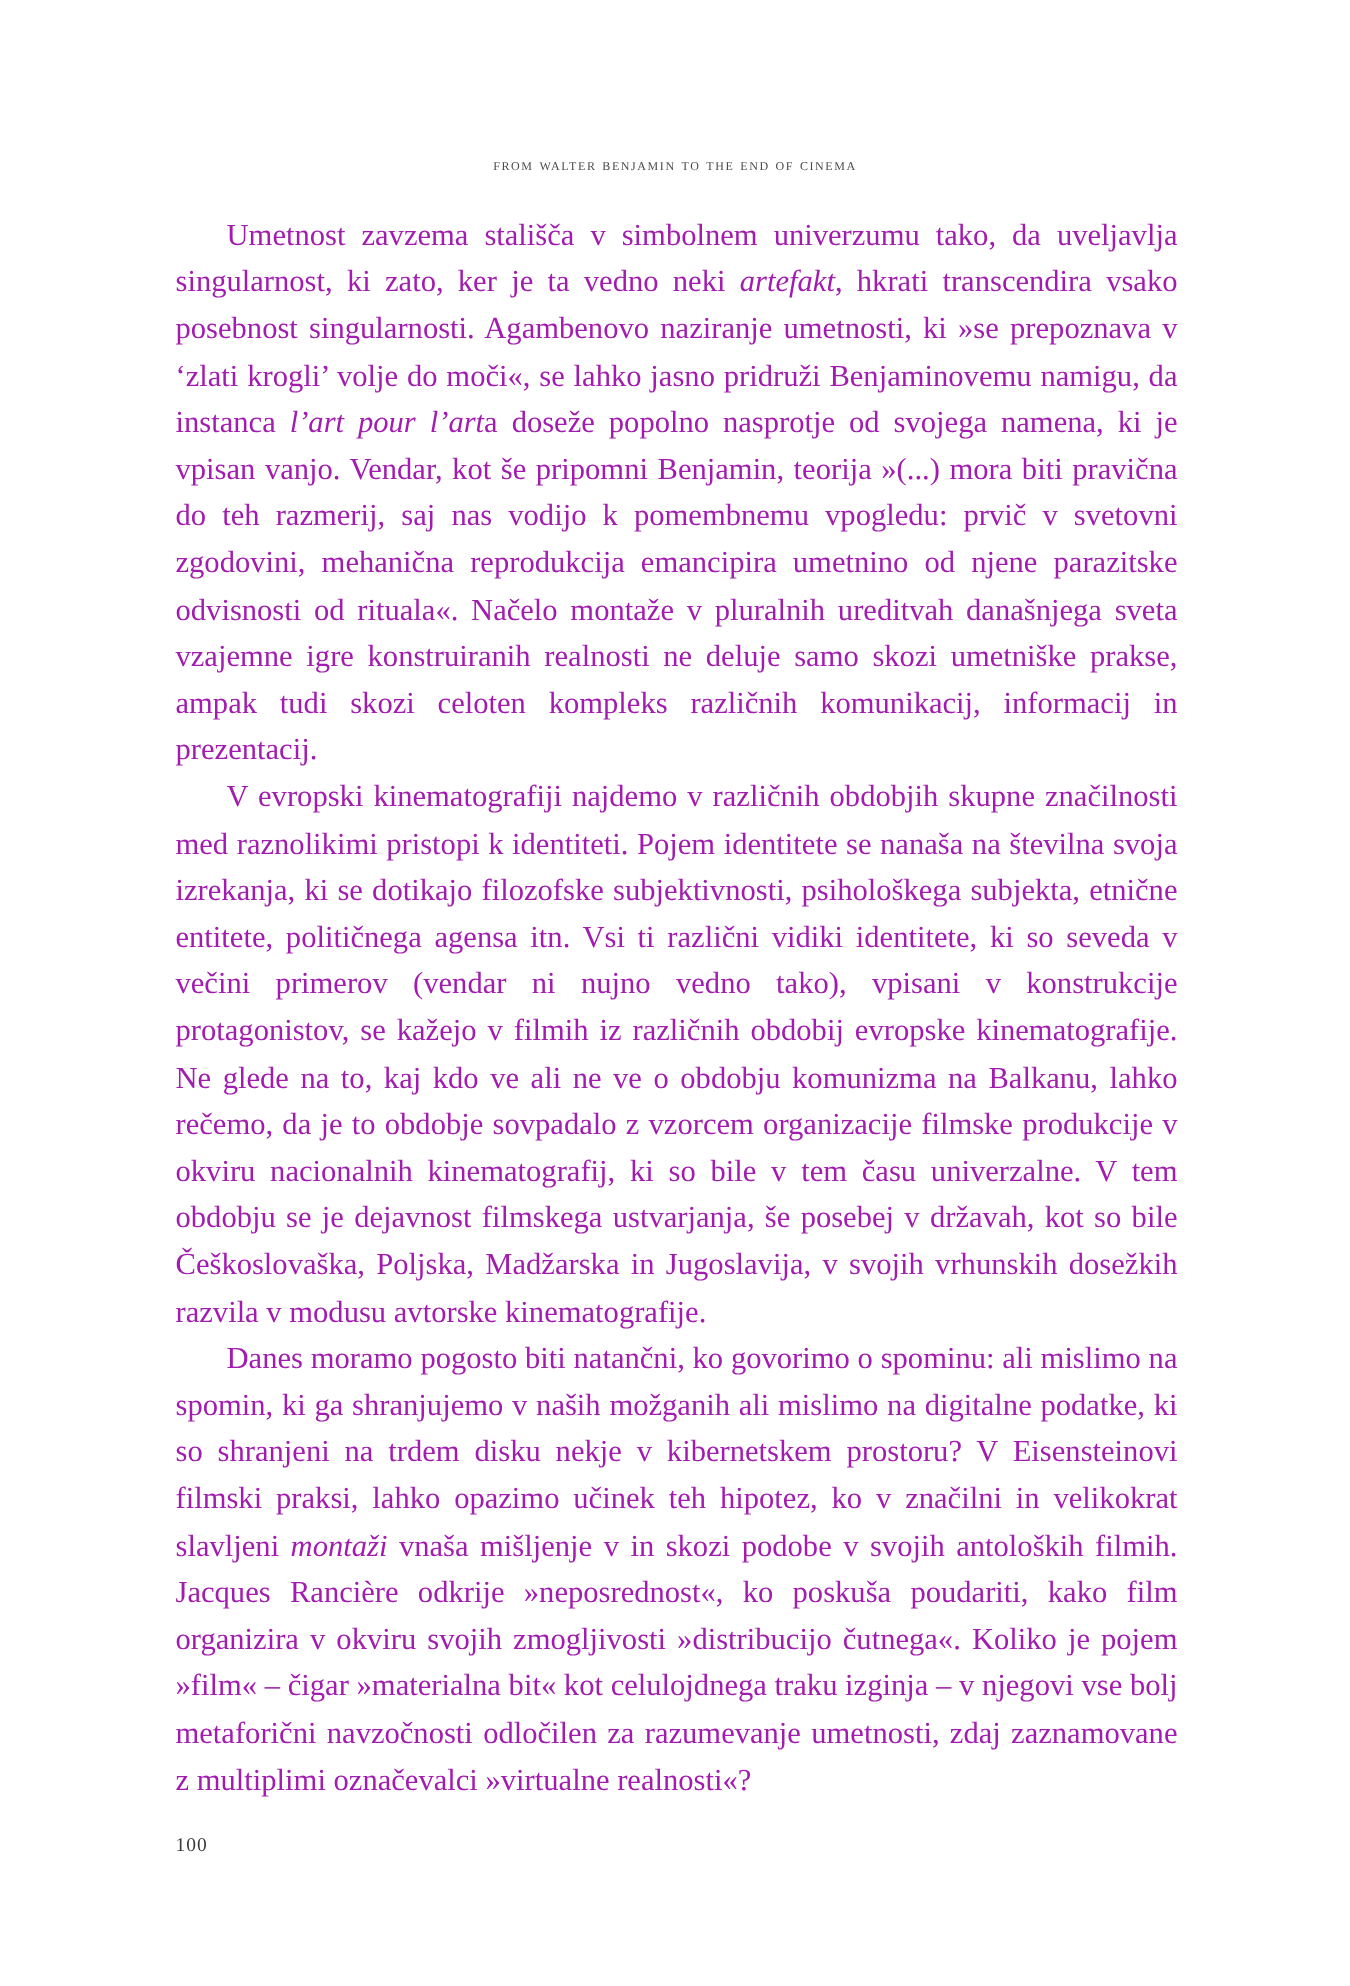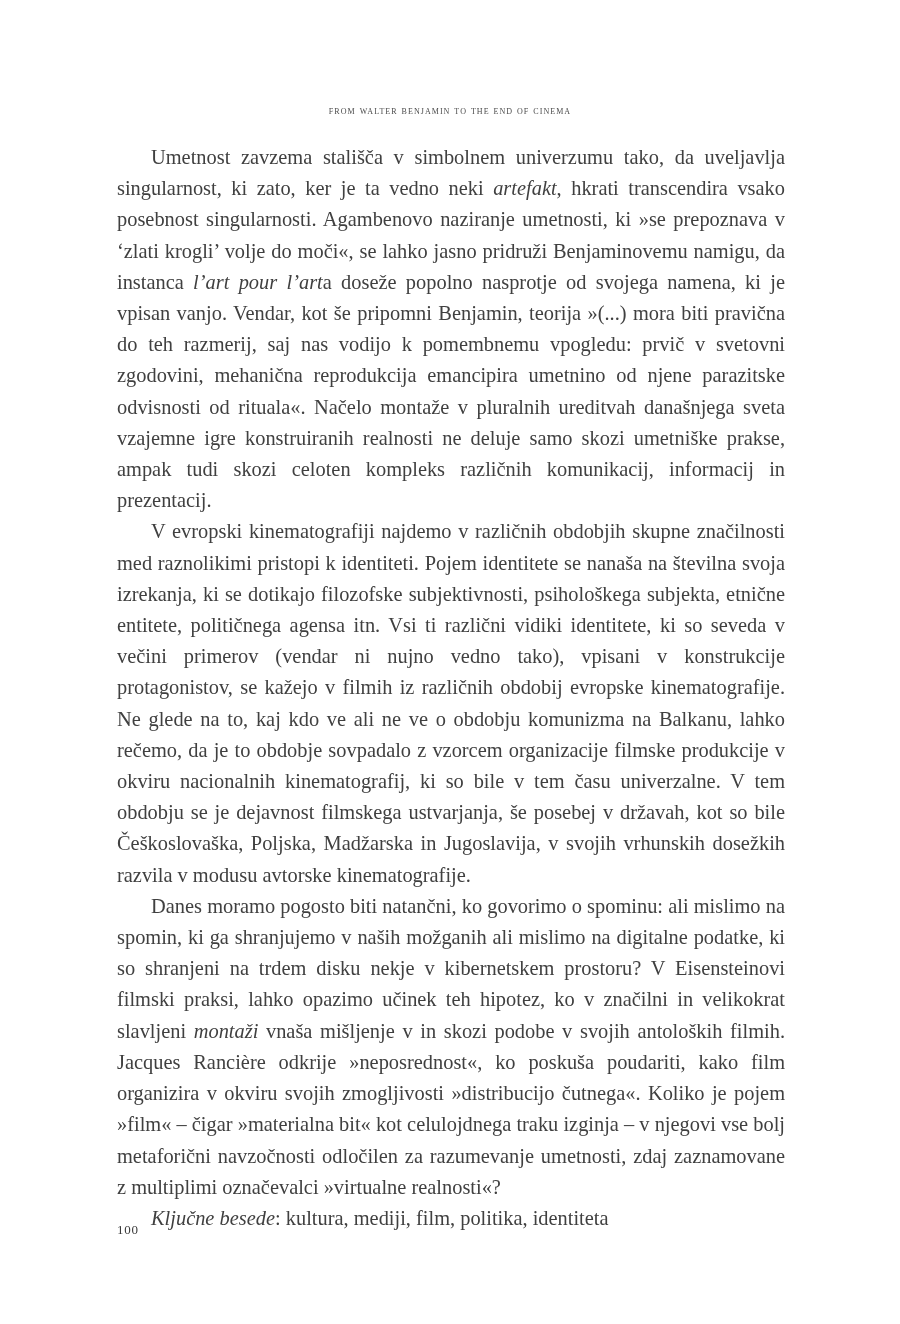--- a/index.html
+++ b/index.html
@@ -35,21 +35,21 @@
   .text-body {
     position: absolute;
     top: 142px;
     left: 117px;
     width: 668px;
     font-size: 20.4px;
     line-height: 31.2px;
     text-align: justify;
     text-justify: inter-word;
     hyphens: manual;
-    color: #404040;
+    color: #a21caf;
   }
   .text-body p {
     margin: 0;
     text-indent: 34px;
   }
   .text-body p + p {
     margin-top: 0;
   }
   .text-body em {
     font-style: italic;
@@ -71,18 +71,17 @@
 <body>
 
 <div class="page">
 
   <div class="running-head">From Walter Benjamin to the End of Cinema</div>
 
   <div class="text-body">
     <p>Umetnost zavzema stališča v simbolnem univerzumu tako, da uveljavlja singularnost, ki zato, ker je ta vedno neki <em>artefakt</em>, hkrati transcendira vsako posebnost singularnosti. Agambenovo naziranje umetnosti, ki »se prepoznava v ‘zlati krogli’ volje do moči«, se lahko jasno pridruži Benjaminovemu namigu, da instanca <em>l’art pour l’art</em>a doseže popolno nasprotje od svojega namena, ki je vpisan vanjo. Vendar, kot še pripomni Benjamin, teorija »(...) mora biti pravična do teh razmerij, saj nas vodijo k pomembnemu vpogledu: prvič v svetovni zgodovini, mehanična reprodukcija emancipira umetnino od njene parazitske odvisnosti od rituala«. Načelo montaže v pluralnih ureditvah današnjega sveta vzajemne igre konstruiranih realnosti ne deluje samo skozi umetniške prakse, ampak tudi skozi celoten kompleks različnih komunikacij, informacij in prezentacij.</p>
     <p>V evropski kinematografiji najdemo v različnih obdobjih skupne značilnosti med raznolikimi pristopi k identiteti. Pojem identitete se nanaša na številna svoja izrekanja, ki se dotikajo filozofske subjektivnosti, psihološkega subjekta, etnične entitete, političnega agensa itn. Vsi ti različni vidiki identitete, ki so seveda v večini primerov (vendar ni nujno vedno tako), vpisani v konstrukcije protagonistov, se kažejo v filmih iz različnih obdobij evropske kinematografije. Ne glede na to, kaj kdo ve ali ne ve o obdobju komunizma na Balkanu, lahko rečemo, da je to obdobje sovpadalo z vzorcem organizacije filmske produkcije v okviru nacionalnih kinematografij, ki so bile v tem času univerzalne. V tem obdobju se je dejavnost filmskega ustvarjanja, še posebej v državah, kot so bile Češkoslovaška, Poljska, Madžarska in Jugoslavija, v svojih vrhunskih dosežkih razvila v modusu avtorske kinematografije.</p>
     <p>Danes moramo pogosto biti natančni, ko govorimo o spominu: ali mislimo na spomin, ki ga shranjujemo v naših možganih ali mislimo na digitalne podatke, ki so shranjeni na trdem disku nekje v kibernetskem prostoru? V Eisensteinovi filmski praksi, lahko opazimo učinek teh hipotez, ko v značilni in velikokrat slavljeni <em>montaži</em> vnaša mišljenje v in skozi podobe v svojih antoloških filmih. Jacques Rancière odkrije »neposrednost«, ko poskuša poudariti, kako film organizira v okviru svojih zmogljivosti »distribucijo čutnega«. Koliko je pojem »film« – čigar »materialna bit« kot celulojdnega traku izginja – v njegovi vse bolj metaforični navzočnosti odločilen za razumevanje umetnosti, zdaj zaznamovane z multiplimi označevalci »virtualne realnosti«?</p>
-    <p class="keywords"><em>Ključne besede</em><span>: kultura, mediji, film, politika, identiteta</span></p>
   </div>
 
   <div class="folio">100</div>
 
 </div>
 
 </body></html>

